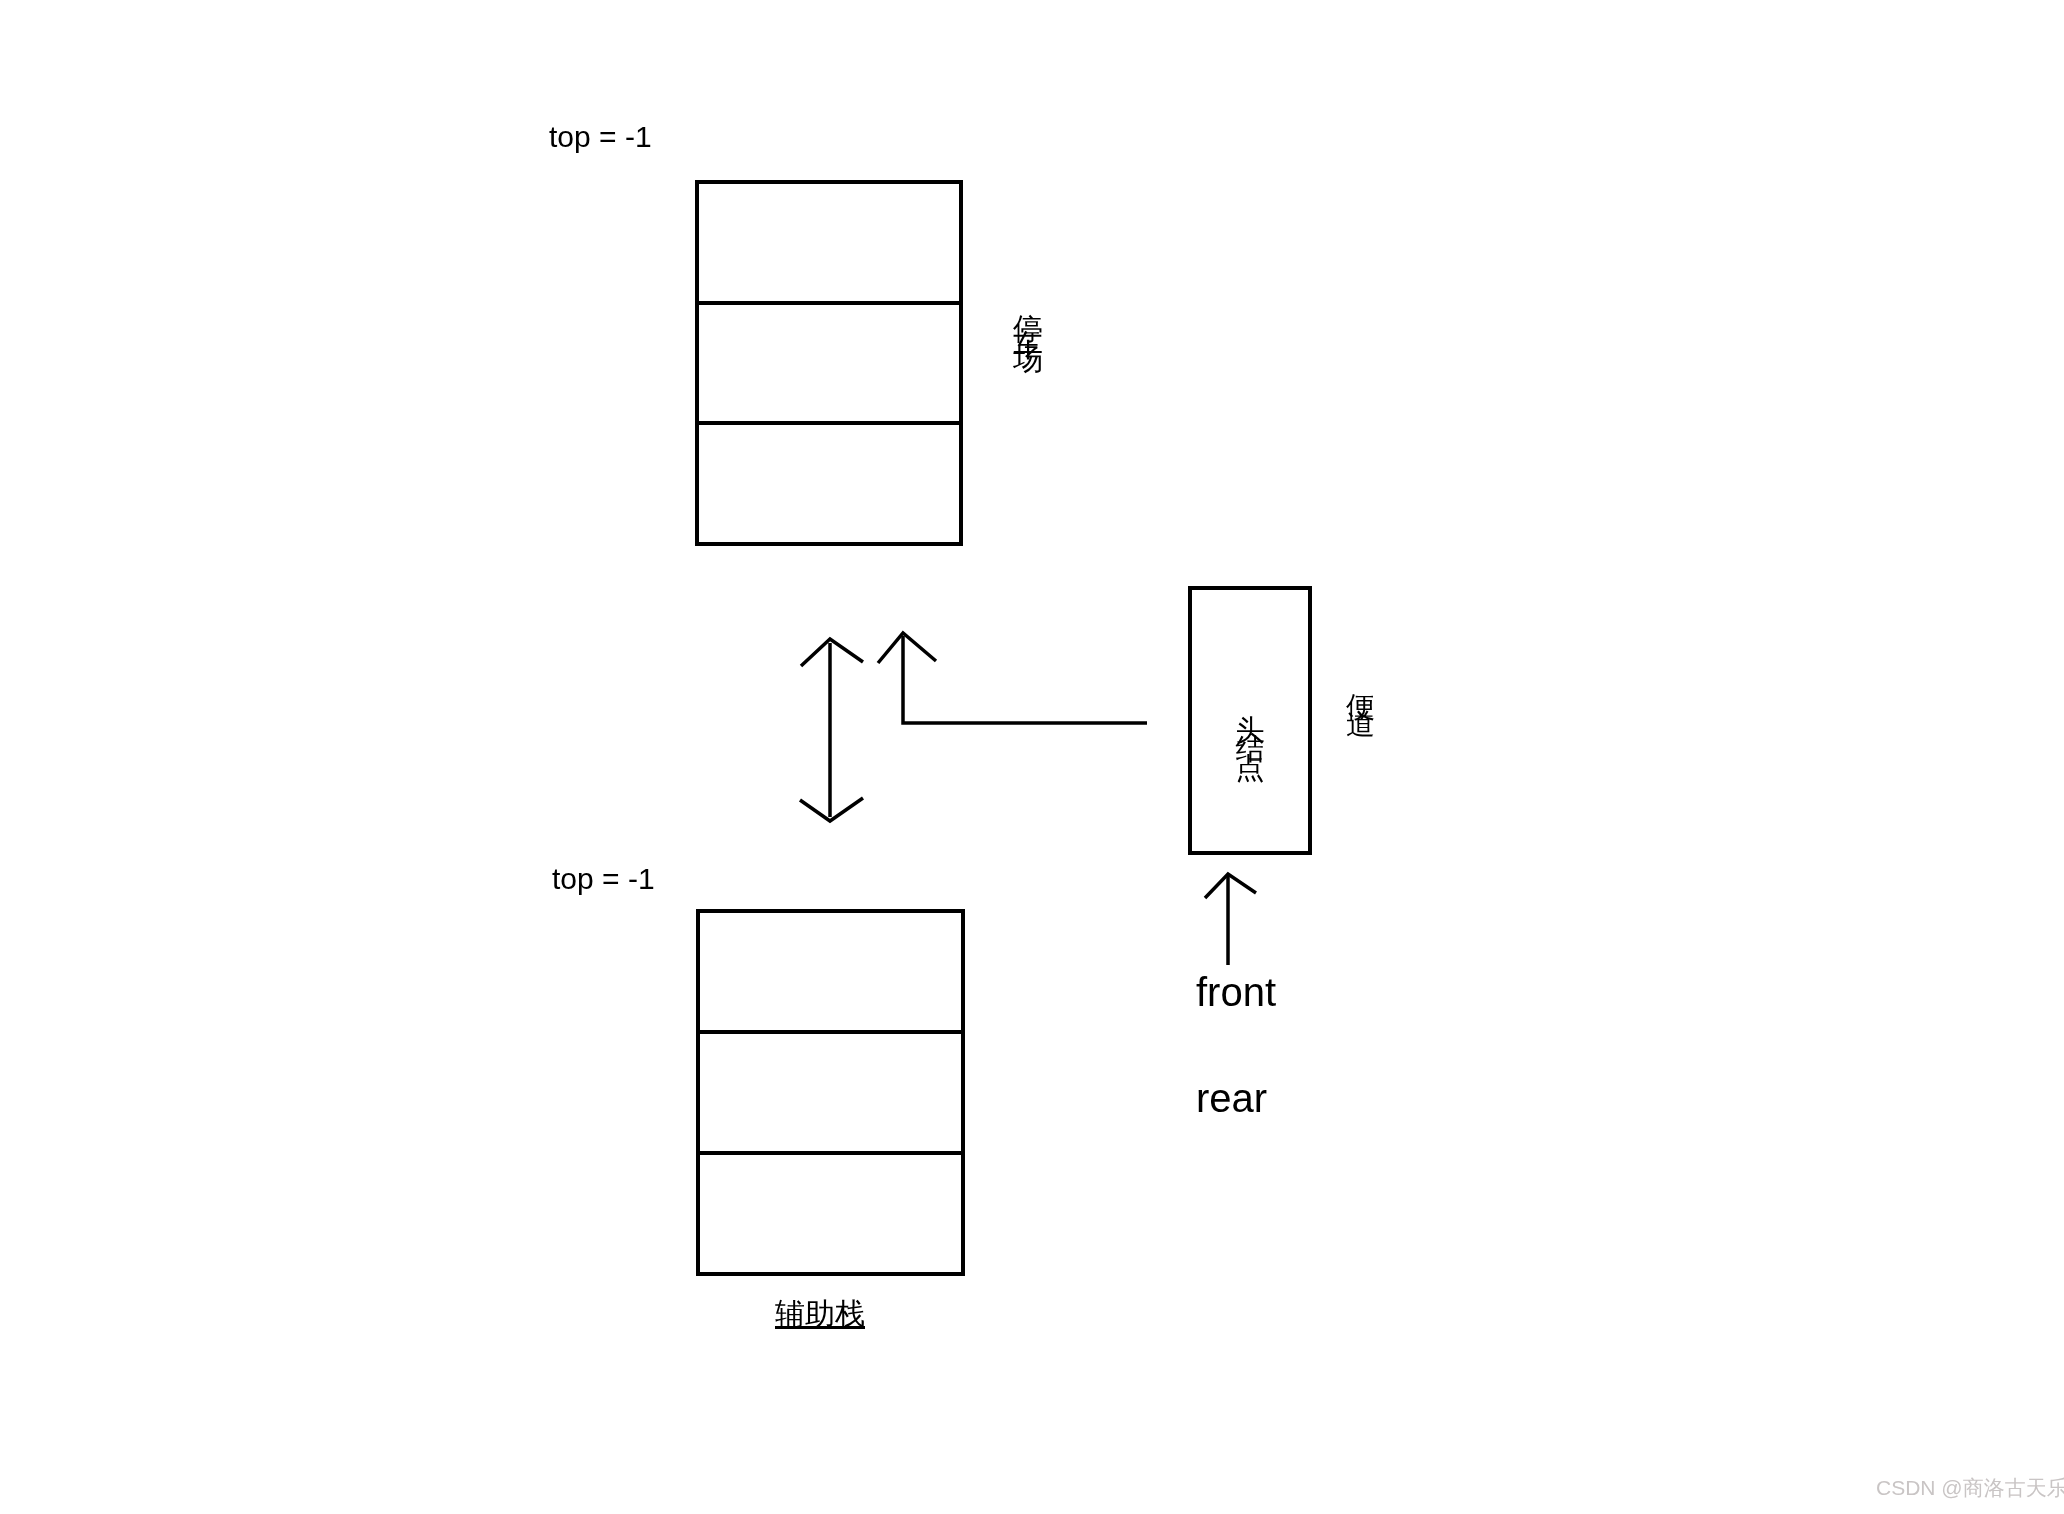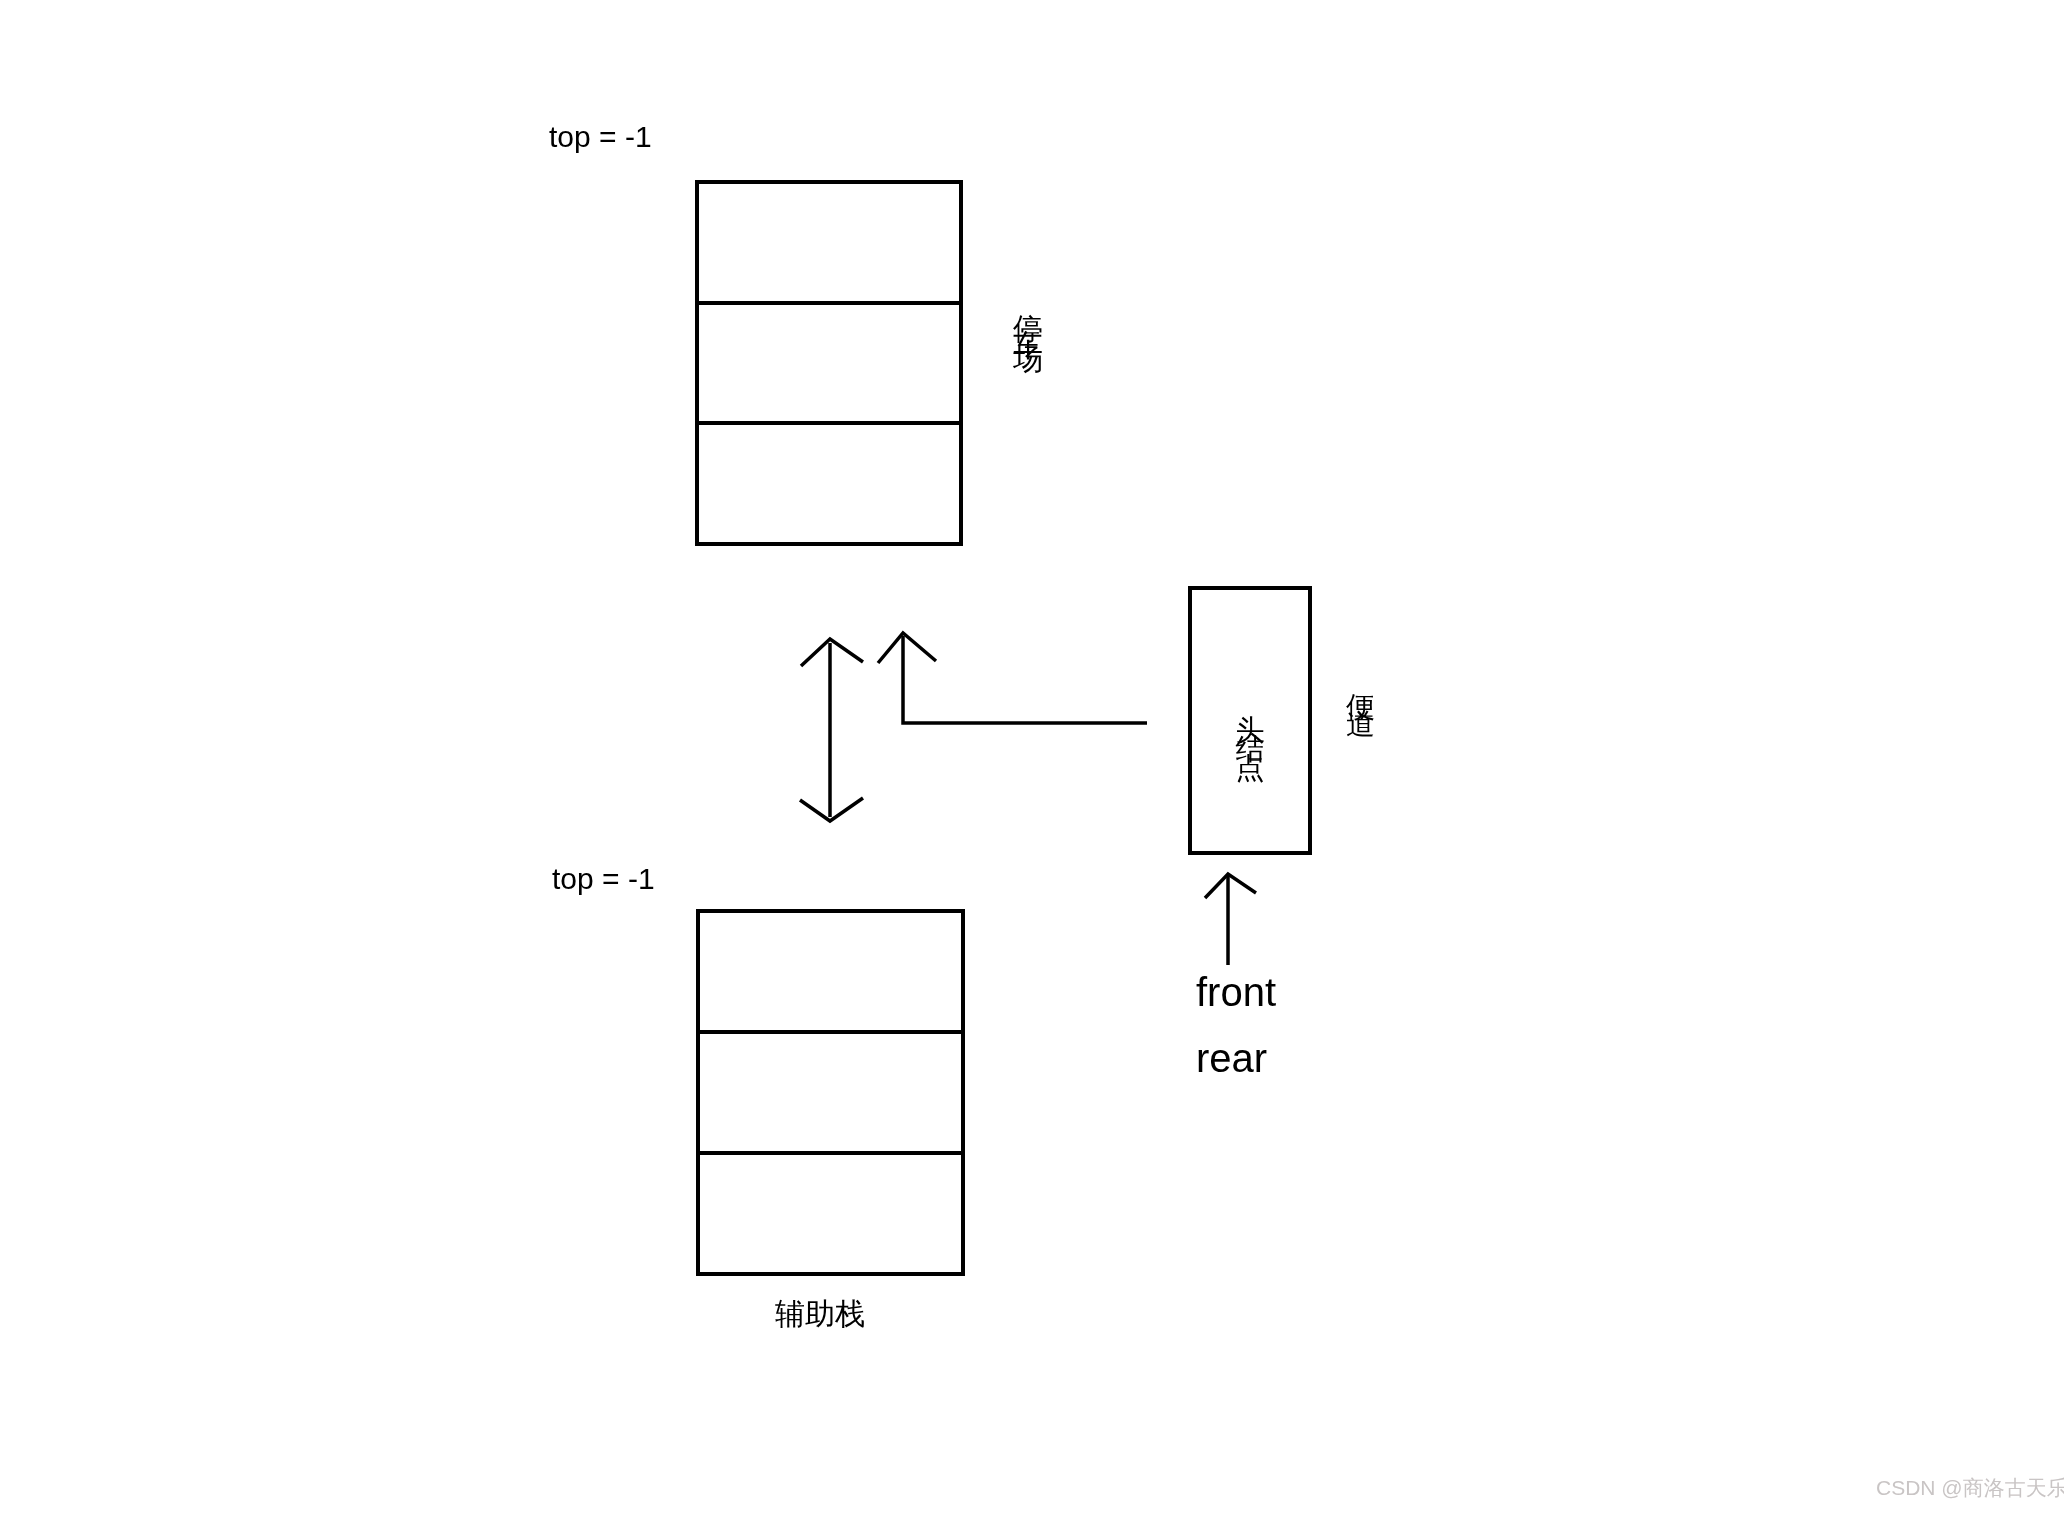--- a/index.html
+++ b/index.html
@@ -58,20 +58,21 @@
 
   .pointer-label {
     font-size: 40px;
     line-height: 1.1;
     white-space: nowrap;
   }
 
   .caption {
     font-size: 30px;
     white-space: nowrap;
+    text-decoration: underline;
   }
 
   .watermark {
     font-size: 21px;
     color: #c9c5c5;
     white-space: nowrap;
   }
 
   svg.overlay {
     position: absolute;
@@ -119,21 +120,21 @@
     </g>
   </svg>
 
   <div class="abs head-node-box" style="left:1188px; top:586px; width:116px; height:261px;">
     <div class="vtext">头结点</div>
   </div>
 
   <div class="abs vtext side-road-label" style="left:1346px; top:671px;">便道</div>
 
   <div class="abs pointer-label" style="left:1196px; top:970px;">front</div>
-  <div class="abs pointer-label" style="left:1196px; top:1036px;">rear</div>
+  <div class="abs pointer-label" style="left:1196px; top:1076px;">rear</div>
 
   <div class="abs top-label" style="left:552px; top:862px;">top = -1</div>
 
   <div class="abs stack" style="left:696px; top:909px; width:261px; height:359px;">
     <div class="cell"></div>
     <div class="cell"></div>
     <div class="cell"></div>
   </div>
 
   <div class="abs caption" style="left:775px; top:1294px;">辅助栈</div>

